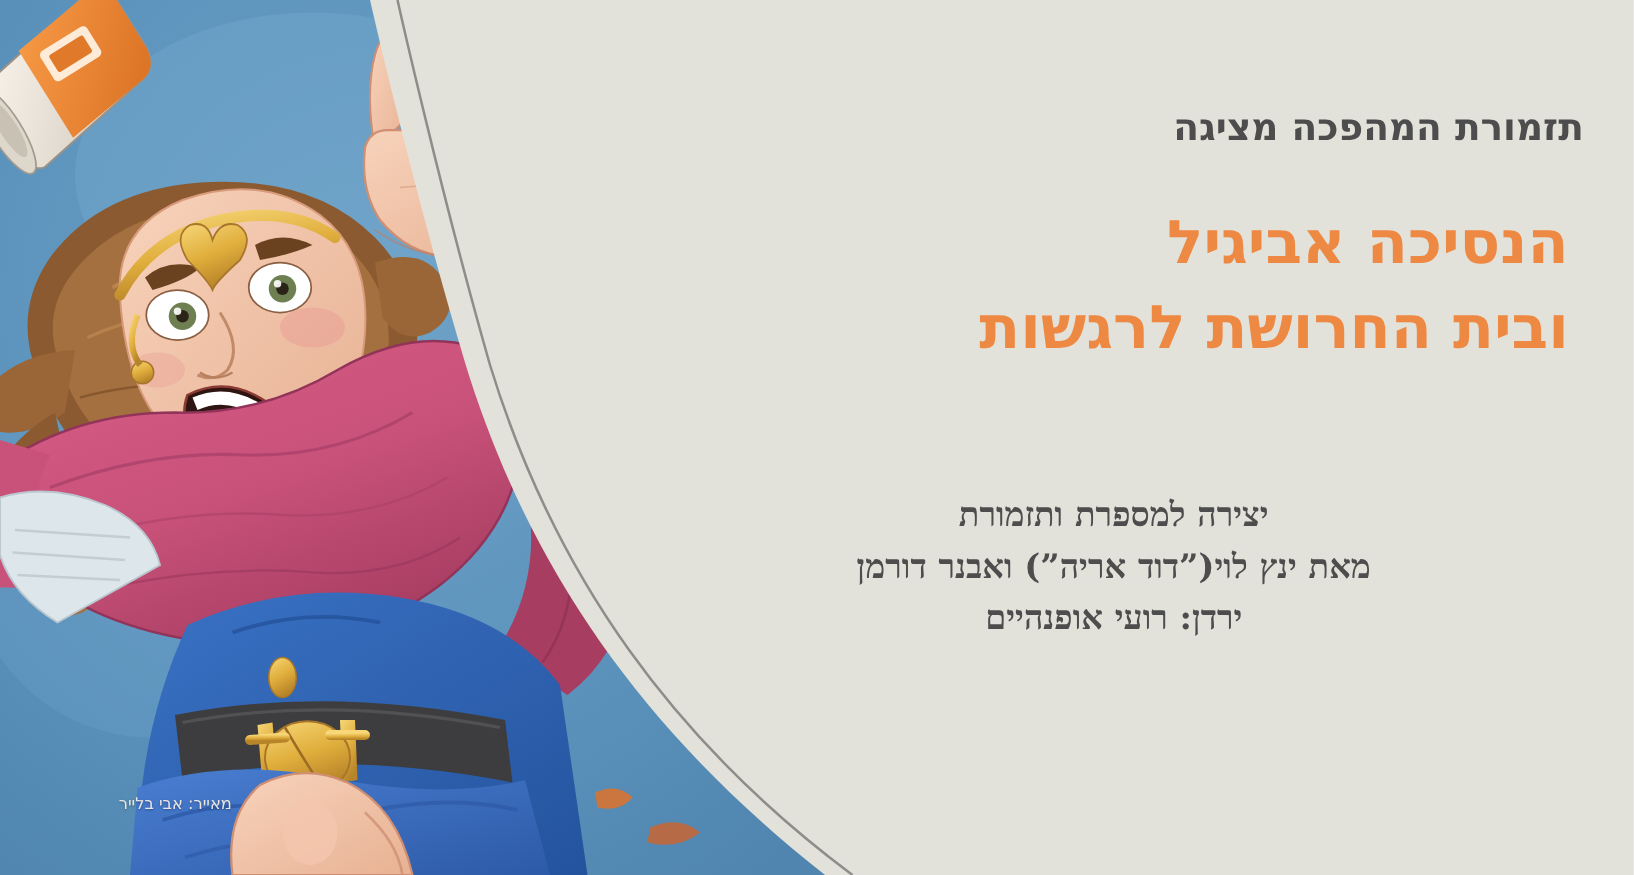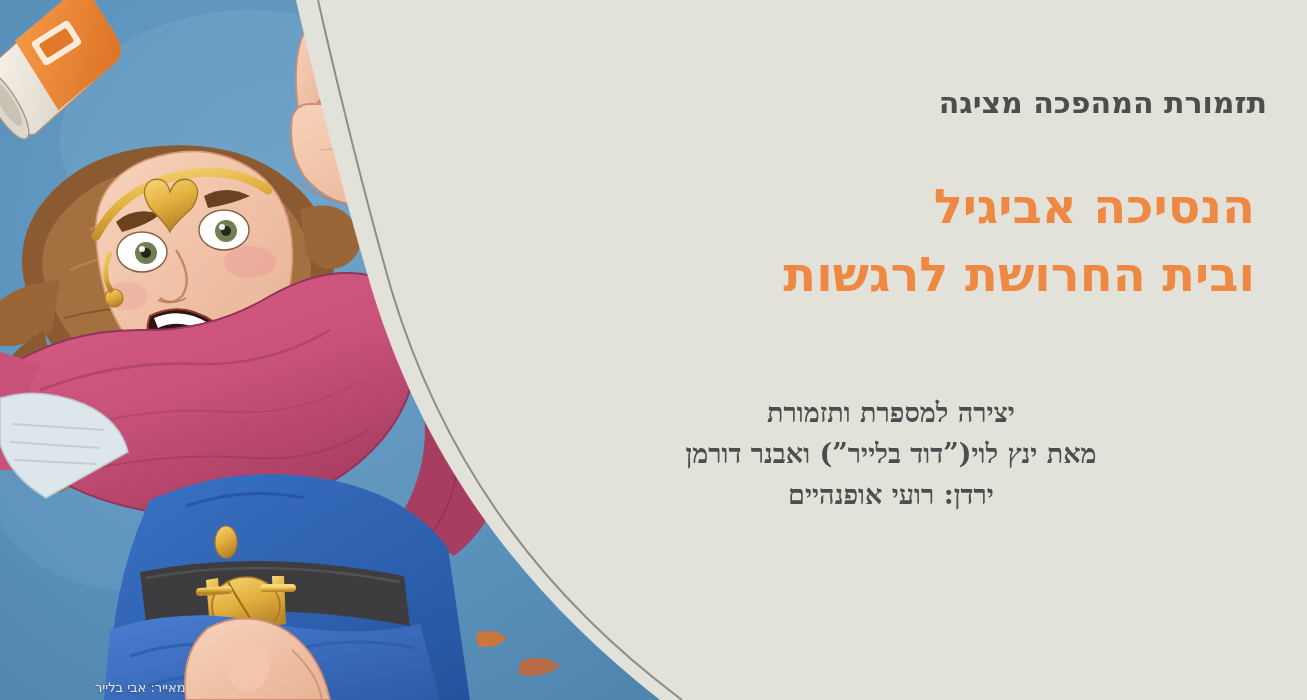--- a/index.html
+++ b/index.html
@@ -43,21 +43,21 @@
     text-align: right;
     direction: rtl;
     unicode-bidi: isolate;
   }
   .presenter {
     font-size: 30px;
     font-weight: bold;
     color: #4d4d4d;
     letter-spacing: 0px;
     line-height: 1.25;
-    margin: 0 0 56px 0;
+    margin: 0 0 44px 0;
   }
   .title {
     font-size: 48px;
     font-weight: bold;
     color: #ee8944;
     line-height: 1.18;
     margin: 12px;
     white-space: nowrap;
   }
   #credits {
@@ -83,21 +83,20 @@
   #attribution {
     position: absolute;
     left: 95px;
     top: 636px;
     font-size: 13px;
     color: #e9e6e2;
     direction: rtl;
     unicode-bidi: isolate;
     text-shadow: 0 1px 2px rgba(0,0,0,0.35);
     white-space: nowrap;
-    margin-top: 44px;
   }
 </style>
 </head>
 <body>
 
 <div id="poster">
 
   <div id="illustration">
     <svg id="illo-svg" viewBox="0 0 660 700" xmlns="http://www.w3.org/2000/svg">
       <defs>
@@ -288,19 +287,19 @@
   </div>
 
   <div id="textblock">
     <div class="presenter">תזמורת המהפכה מציגה</div>
     <div class="title">הנסיכה אביגיל</div>
     <div class="title">ובית החרושת לרגשות</div>
   </div>
 
   <div id="credits">
     <div class="credit-line">יצירה למספרת ותזמורת</div>
-    <div class="credit-line">מאת ינץ לוי(”דוד בלייר”) ואבנר דורמן</div>
+    <div class="credit-line">מאת ינץ לוי(”דוד אריה”) ואבנר דורמן</div>
     <div class="credit-line">ירדן: רועי אופנהיים</div>
   </div>
 
   <div id="attribution">מאייר: אבי בלייר</div>
 
 </div>
 
 </body></html>

